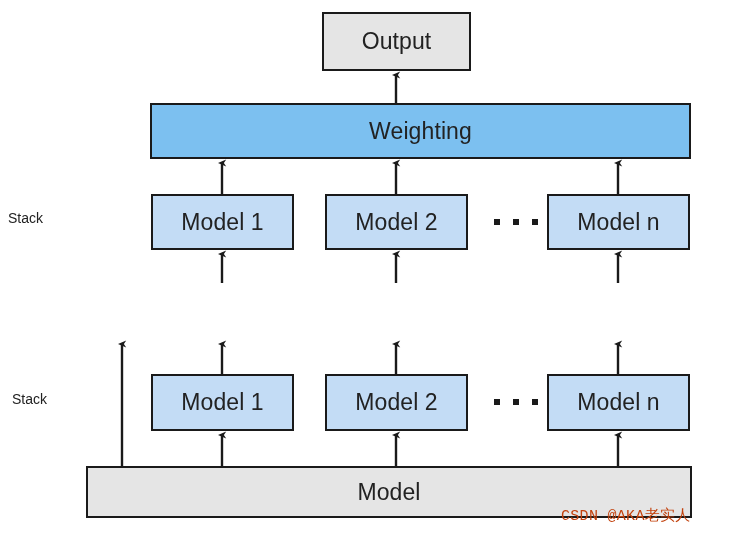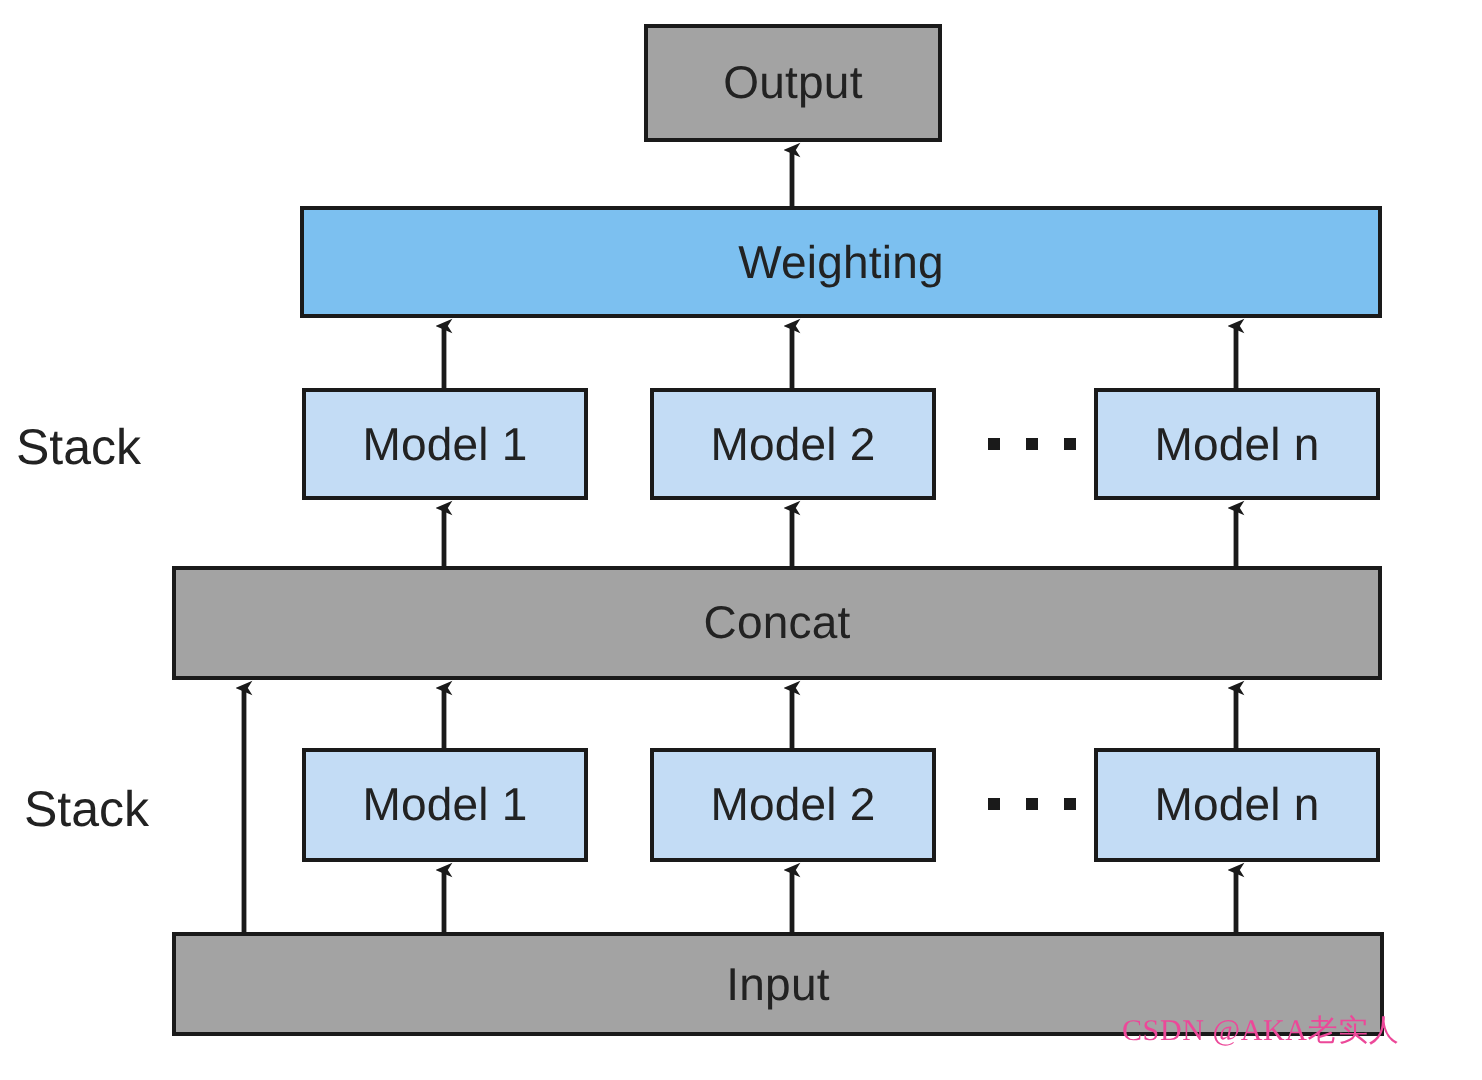--- a/index.html
+++ b/index.html
@@ -27,21 +27,21 @@
     width: 741px;
     height: 540px;
   }
   .node {
     position: absolute;
     box-sizing: border-box;
     border: 2.5px solid #1a1a1a;
     display: flex;
     align-items: center;
     justify-content: center;
-    background: #a3a3a3;
+    background: #e5e5e5;
     z-index: 3;
   }
   .node .node-label {
     font-size: 23px;
     line-height: 1;
     letter-spacing: 0.1px;
     color: #222222;
     white-space: nowrap;
   }
   .node.fill-strong { background: #7cc0f0; }
@@ -59,21 +59,21 @@
   #node-concat { left: 86px; top: 283px; width: 605px; height: 57px; }
   
   #node-base-model-1 { left: 151px; top: 374px; width: 143px; height: 57px; }
   #node-base-model-2 { left: 325px; top: 374px; width: 143px; height: 57px; }
   #node-base-model-n { left: 547px; top: 374px; width: 143px; height: 57px; }
   
   #node-input { left: 86px; top: 466px; width: 606px; height: 52px; }
 
   .row-label {
     position: absolute;
-    font-size: 25px;
+    font-size: 14px;
     color: #222222;
     z-index: 3;
     white-space: nowrap;
   }
   #label-stack { left: 8px; top: 210px; }
   #label-base  { left: 12px; top: 391px; }
 
   .ellipsis {
     position: absolute;
     display: flex;
@@ -88,25 +88,25 @@
     background: #1a1a1a;
   }
   #ellipsis-stack { left: 494px; top: 219px; }
   #ellipsis-base  { left: 494px; top: 399px; }
 
   #watermark {
     position: absolute;
     left: 561px;
     top: 506px;
     font-size: 15px;
-    color: #ec4899;
+    color: #c2410c;
     letter-spacing: 0.3px;
     white-space: nowrap;
     z-index: 4;
-    font-family: Liberation Serif, serif;
+    font-family: Liberation Mono, monospace;
   }
 </style>
 </head>
 <body>
 
 <div id="canvas">
 
   <svg class="svg-layer" viewBox="0 0 741 540" xmlns="http://www.w3.org/2000/svg">
     <defs>
       <marker id="arrowhead" markerWidth="9" markerHeight="9" refX="4.2" refY="4.2" orient="auto" markerUnits="userSpaceOnUse">
@@ -154,39 +154,36 @@
   </div>
   <div class="ellipsis" id="ellipsis-stack">
     <span></span>
       <span></span>
       <span></span>
   </div>
   <div class="node fill-light" id="node-stack-model-n">
     <span class="node-label">Model n</span>
   </div>
 
-  <div class="node" id="node-concat">
-    <span class="node-label">Concat</span>
-  </div>
 
   <div class="row-label" id="label-base">Stack</div>
   <div class="node fill-light" id="node-base-model-1">
     <span class="node-label">Model 1</span>
   </div>
   <div class="node fill-light" id="node-base-model-2">
     <span class="node-label">Model 2</span>
   </div>
   <div class="ellipsis" id="ellipsis-base">
     <span></span>
       <span></span>
       <span></span>
   </div>
   <div class="node fill-light" id="node-base-model-n">
     <span class="node-label">Model n</span>
   </div>
 
   <div class="node" id="node-input">
-    <span class="node-label">Input</span>
+    <span class="node-label">Model</span>
   </div>
 
   <div id="watermark">CSDN @AKA老实人</div>
 
 </div>
 
 </body></html>

